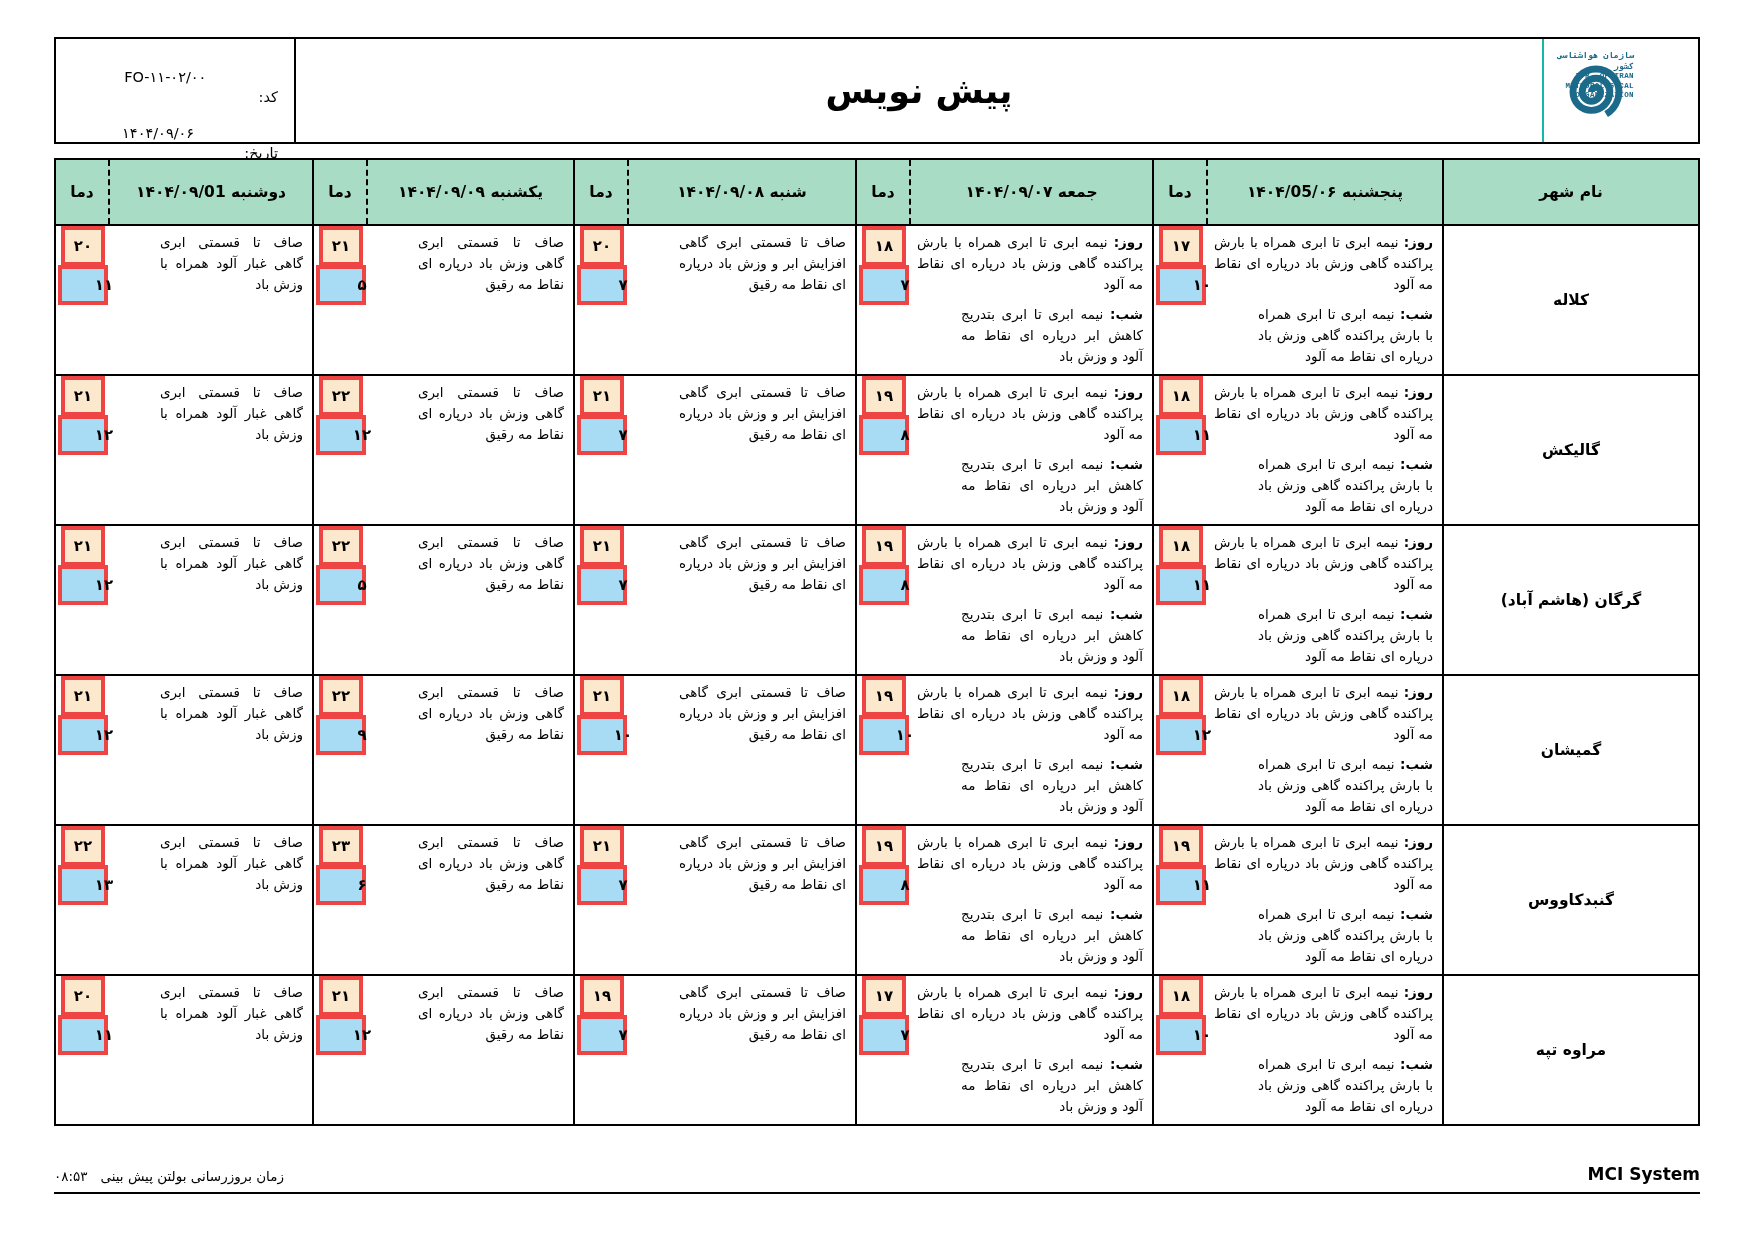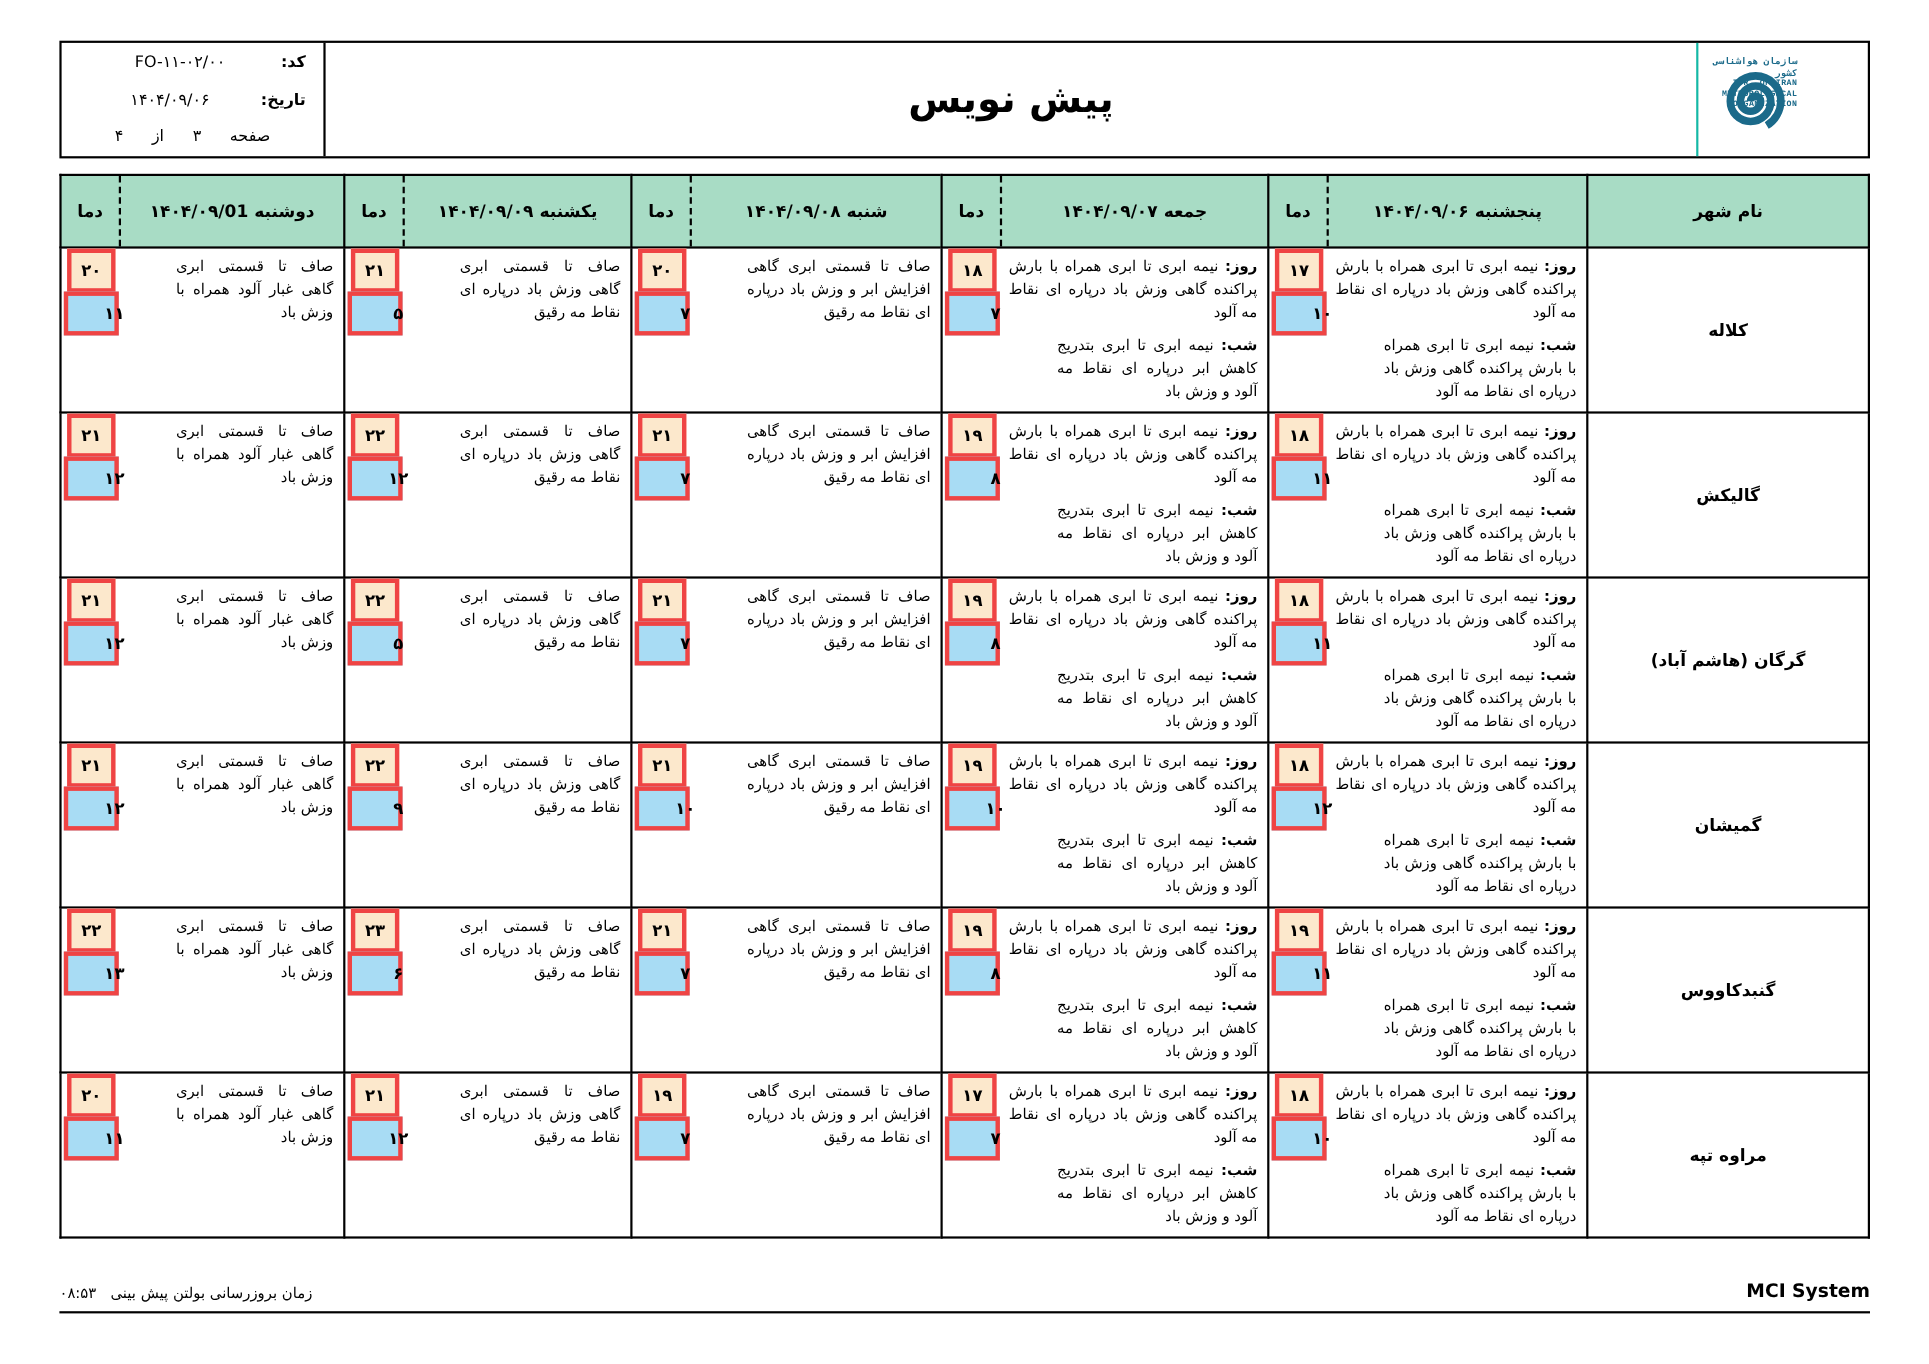--- a/index.html
+++ b/index.html
@@ -14,21 +14,21 @@
   .head-band {
     position:absolute; top:37px; right:54px; left:54px; height:107px;
     display:flex; flex-direction:row; border:2px solid #000;
   }
   .logo-box { width:154px; height:100%; position:relative; }
   .title-box { flex:1; border-left:2px solid #000; border-right:2px solid #14b8a6;
     display:flex; align-items:center; justify-content:center; }
   .page-title { font-size:35px; font-weight:bold; }
   .code-box { width:238px; padding:10px 16px; display:flex; flex-direction:column; justify-content:space-between; font-size:14.5px; }
   .code-line { display:flex; align-items:center; }
-  .code-line .lbl { font-weight:bold; }
+  .code-line .lbl { font-weight:normal;margin-top:40px; }
   .code-line .val { flex:1; text-align:center; }
   .page-line { display:flex; justify-content:center; gap:26px; }
 
   .logo-text { position:absolute; top:12px; right:64px; left:2px; text-align:left; direction:ltr;
     color:#1b6a8a; line-height:1.25;font-family:Liberation Mono, monospace; }
   .logo-text .fa { font-size:8.5px; font-weight:bold; direction:rtl; text-align:right; }
   .logo-text .en { font-size:7.5px; font-weight:bold; letter-spacing:.4px; text-align:right; }
   .logo-svg { position:absolute; top:7px; left:6px; }
 
   
@@ -112,21 +112,21 @@
         <col class="col-d1">
       <col class="col-d2">
         <col class="col-d3">
         <col class="col-d4">
     </colgroup>
     <thead>
         <tr>
           <th class="city-h">نام شهر</th>
           <th class="day-h">
             <div class="th-flex">
-              <span class="th-day">پنجشنبه ۱۴۰۴/۰۹/۰۶</span>
+              <span class="th-day">پنجشنبه ۱۴۰۴/05/۰۶</span>
               <span class="th-temp">دما</span>
             </div>
           </th>
           <th class="day-h">
             <div class="th-flex">
               <span class="th-day">جمعه ۱۴۰۴/۰۹/۰۷</span>
               <span class="th-temp">دما</span>
             </div>
           </th>
           <th class="day-h">

